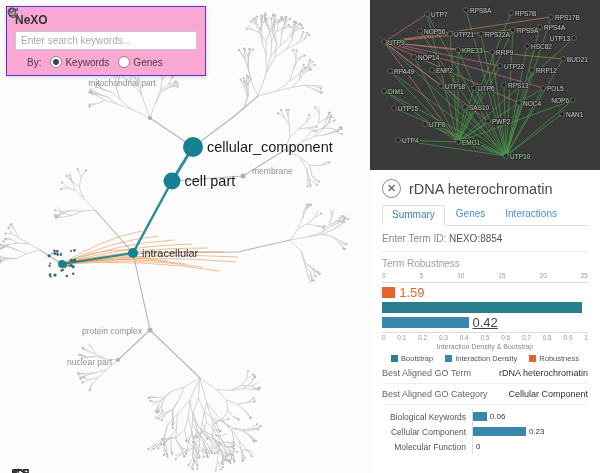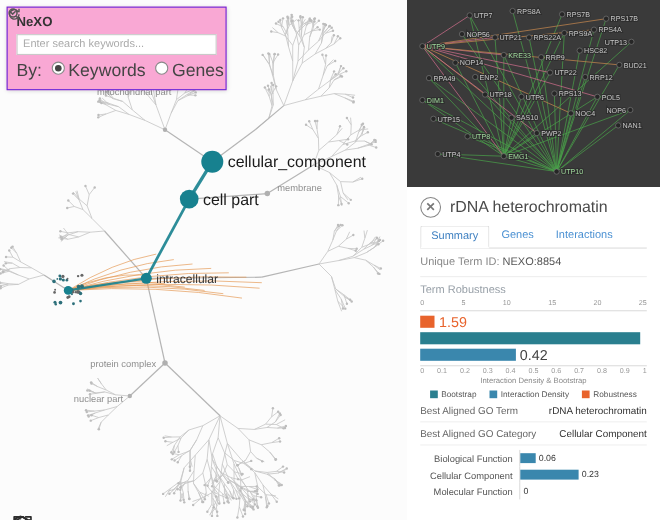--- a/index.html
+++ b/index.html
@@ -11,22 +11,22 @@
   .search-card{position:absolute;top:6px;left:6px;width:182px;background:#f9a8d4;border:1px solid #6d28d9;
     box-shadow:0 1px 4px rgba(0,0,0,.18);padding:6px 8px 7px;z-index:5;}
   .search-title{font-size:12px;font-weight:bold;color:#333;margin-bottom:4px;}
   .search-row{display:flex;align-items:center;border:1px solid #c9c9c9;background:#fff;padding:1px 3px;}
   .search-row input{border:none;outline:none;flex:1;min-width:0;font-size:10px;color:#333;
     font-family:"Liberation Sans",sans-serif;padding:2px 2px;}
   .search-row input::placeholder{color:#aaa;}
   .mini-icon{width:15px;height:15px;flex:none;display:flex;align-items:center;justify-content:center;
     color:#555;cursor:pointer;margin-left:2px;}
   .mini-icon svg{display:block;}
-  .radio-row{margin-top:6px;font-size:16px;color:#444;display:flex;align-items:center;gap:9px;}
-  .radio-opt{display:flex;cursor:pointer;}
+  .radio-row{margin-top:6px;font-size:10px;color:#444;display:flex;align-items:center;gap:9px;margin-left:12px;}
+  .radio-opt{display:flex;align-items:center;cursor:pointer;}
   .radio{width:10px;height:10px;border:1px solid #8a8a8a;border-radius:50%;display:inline-block;
     margin-right:3px;position:relative;background:#fff;flex:none;}
   .radio.checked::after{content:'';position:absolute;left:2px;top:2px;right:2px;bottom:2px;
     background:#444;border-radius:50%;}
   .view-controls{position:absolute;left:10px;bottom:6px;display:flex;gap:15px;align-items:center;z-index:5;}
   .vc{background:none;border:none;padding:0;cursor:pointer;color:#2d2d2d;}
   .vc svg{display:block;}
   
   .rightcol{width:230px;flex:none;display:flex;flex-direction:column;}
   .net{width:230px;height:170px;background:#3a3a3a;flex:none;overflow:hidden;}
@@ -660,21 +660,21 @@
         <div class="detail-title">rDNA heterochromatin</div>
       </div>
 
       <div class="tabs" id="detail-tabs">
           <div class="tab active">Summary</div>
           <div class="tab">Genes</div>
           <div class="tab">Interactions</div>
         </div>
 
       <div class="term-id">
-        <span class="lbl">Unique Term ID:</span>
+        <span class="lbl">Enter Term ID:</span>
         <span>NEXO:8854</span>
       </div>
 
       <div class="section-label">Term Robustness</div>
 
       <div>
         <div class="axisrow top" id="rb-top-axis">
             <span>0</span>
             <span>5</span>
             <span>10</span>
@@ -685,21 +685,21 @@
         <div class="rb-bars" id="rb-bars">
             <div class="rb-row">
               <div class="rb-bar" style="width: 6.4%; background: rgb(232, 99, 44);"></div>
               <span class="rb-val" style="color: rgb(232, 99, 44);">1.59</span>
             </div>
             <div class="rb-row">
               <div class="rb-bar" style="width: 97%; background: rgb(42, 127, 143);"></div>
             </div>
             <div class="rb-row">
               <div class="rb-bar" style="width: 42%; background: rgb(58, 135, 173);"></div>
-              <span class="rb-val" style="color: rgb(68, 68, 68);">0.42</span>
+              <span class="rb-val" style="color: rgb(68, 68, 68); text-decoration: underline;">0.42</span>
             </div>
           </div>
         <div class="axisrow bottom" id="rb-bottom-axis">
             <span>0</span>
             <span>0.1</span>
             <span>0.2</span>
             <span>0.3</span>
             <span>0.4</span>
             <span>0.5</span>
             <span>0.6</span>
@@ -733,21 +733,21 @@
           </div>
           <div class="gorow">
             <span class="k">Best Aligned GO Category</span>
             <span class="v">Cellular Component</span>
           </div>
         </div>
 
       <div class="go-chart">
         <div id="go-rows">
             <div class="go-row">
-              <span class="go-cat">Biological Function</span>
+              <span class="go-cat">Biological Keywords</span>
               <span class="go-plot">
                 <span class="go-bar" style="width: 12%; background: rgb(58, 135, 173);"></span>
                 <span class="go-val">0.06</span>
               </span>
             </div>
             <div class="go-row">
               <span class="go-cat">Cellular Component</span>
               <span class="go-plot">
                 <span class="go-bar" style="width: 46%; background: rgb(58, 135, 173);"></span>
                 <span class="go-val">0.23</span>

